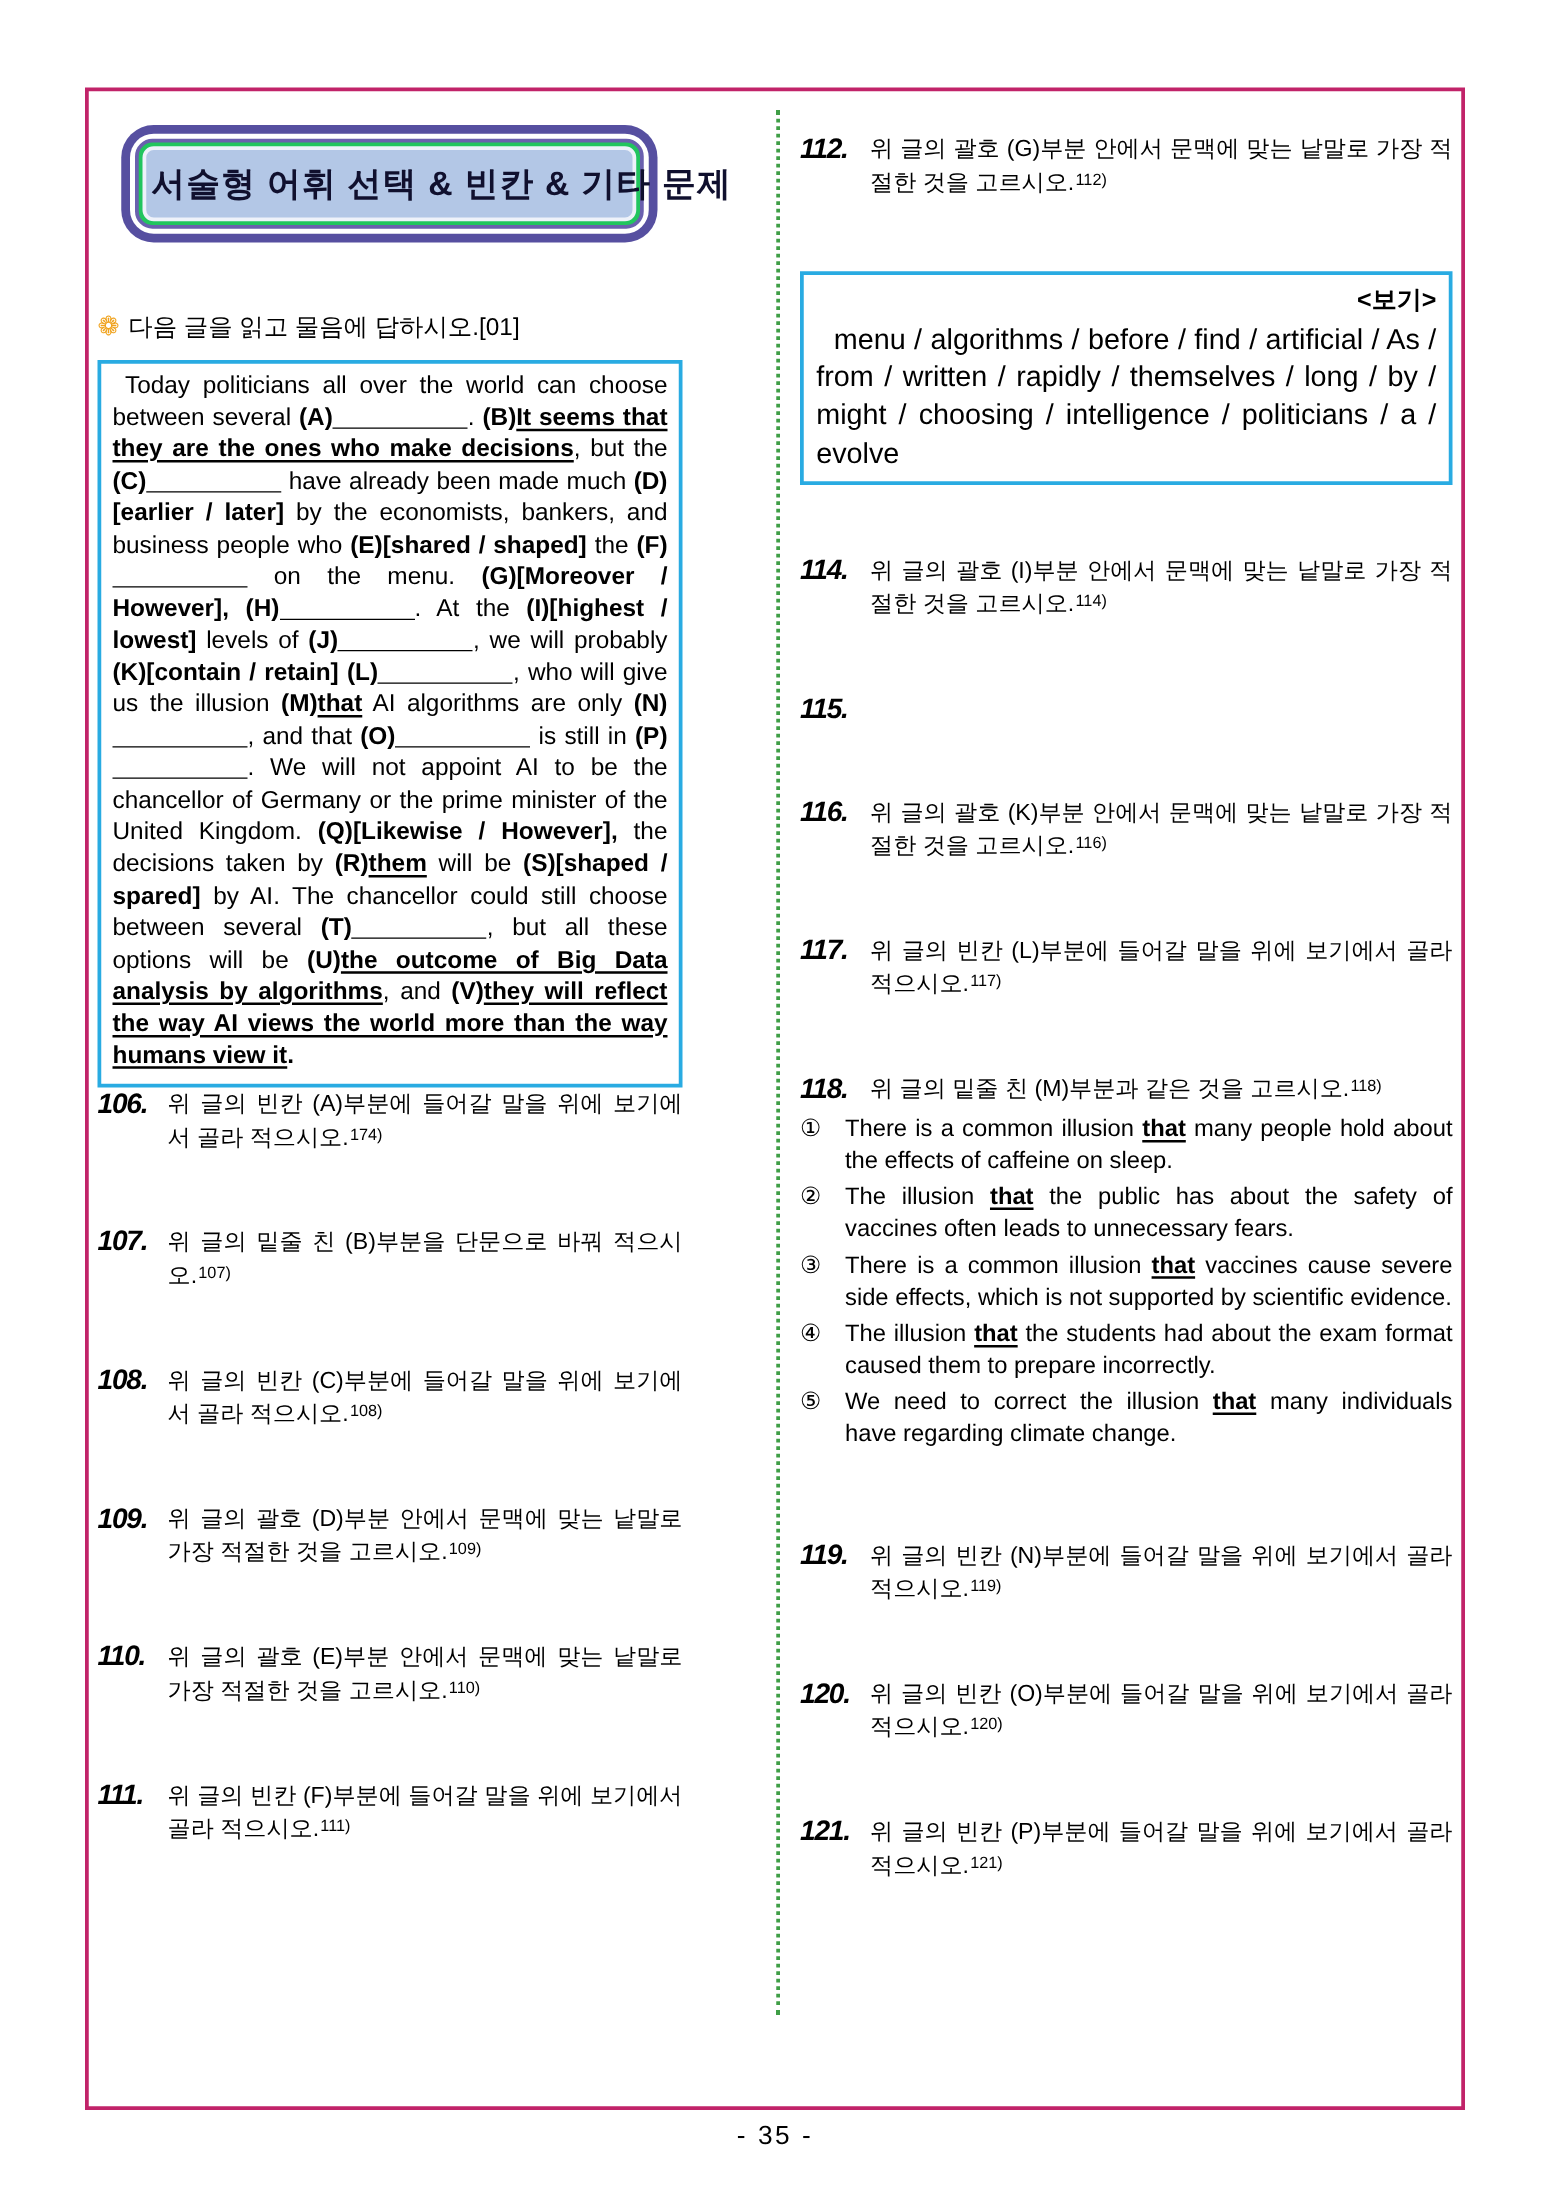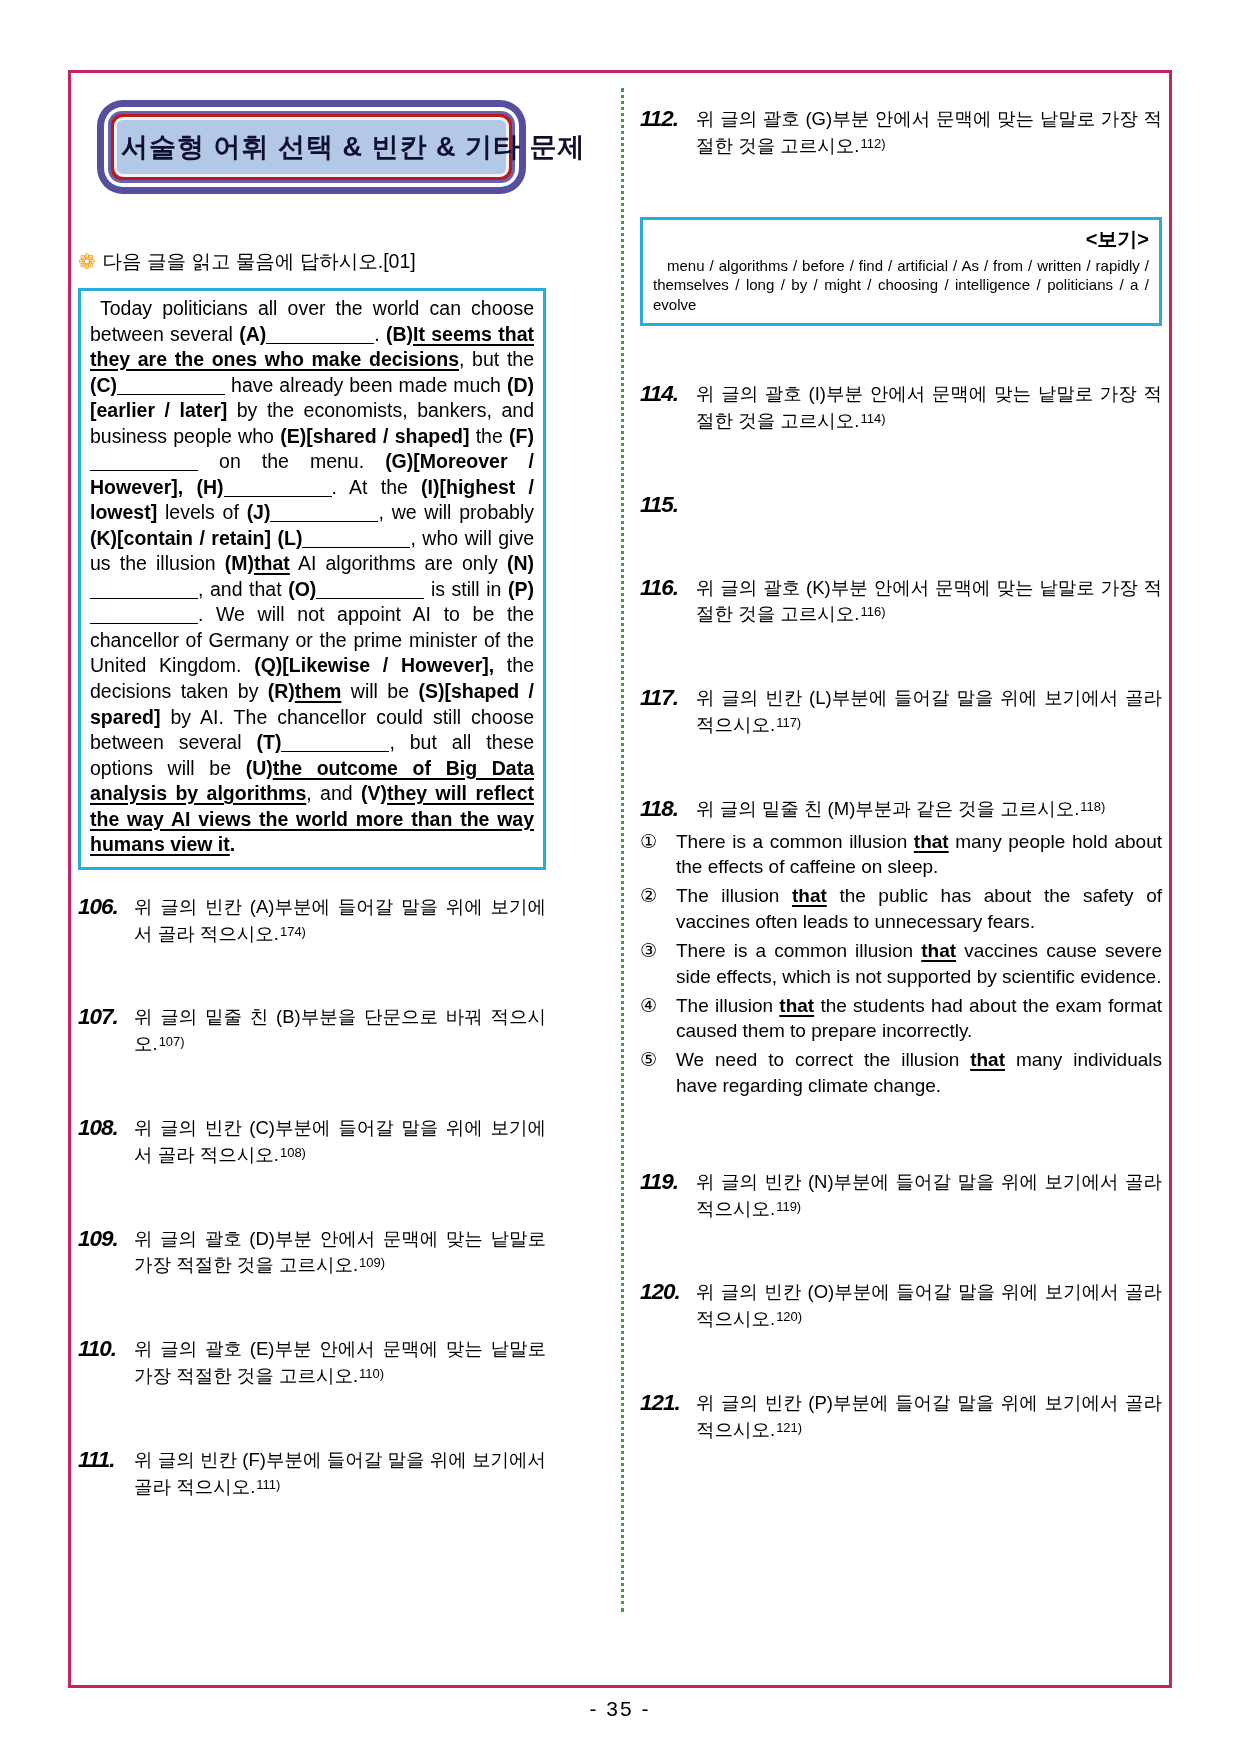--- a/index.html
+++ b/index.html
@@ -11,44 +11,44 @@
     border:3px solid #c12369;}
   .divider{position:absolute;left:621px;top:88px;height:1524px;width:0;
     border-left:3px dotted #3f9e46;}
   .col{position:absolute;top:92px;}
   .col-left{left:78px;width:468px;}
   .col-right{left:640px;width:522px;}
 
   
   .title-wrap{margin:8px 20px 0 19px;background:#564fa0;border-radius:26px;padding:7px;}
   .t2{background:#ffffff;border-radius:19px;padding:4px;}
-  .t3{border:3px solid #6a60ae;border-radius:14px;padding:3px;background:#b91c1c;}
+  .t3{border:3px solid #6a60ae;border-radius:14px;padding:3px;background:#22c55e;}
   .t4{background:#b3c7e6;border:3px solid #eef2fa;border-radius:9px;
     text-align:center;padding:9px 4px;}
   .title-text{font-size:27px;font-weight:bold;letter-spacing:1px;color:#10102e;white-space:nowrap;}
 
   
   .instruction{margin-top:54px;font-size:19.5px;display:flex;align-items:center;}
   .flower{color:#f0a21c;font-size:21px;margin-right:7px;line-height:1;}
 
   
   .passage-box{margin-top:13px;border:3px solid #29abe2;padding:5px 9px 9px 9px;}
   .passage{font-size:19.5px;line-height:1.31;text-align:justify;text-indent:10px;}
   .b{font-weight:bold;}
   .u{text-decoration:underline;text-underline-offset:3px;text-decoration-thickness:1.8px;}
   .blank{display:inline-block;width:102px;height:1em;border-bottom:1.8px solid #000;
     margin-bottom:-3px;}
 
   
   .wb-box{margin-top:30px;border:3px solid #29abe2;padding:6px 10px 8px 10px;}
   .wb-title{text-align:right;font-weight:bold;font-size:20px;margin-bottom:3px;}
-  .wb-words{font-size:15px;line-height:1.32;text-align:justify;text-indent:14px;}
+  .wb-words{font-size:23px;line-height:1.32;text-align:justify;text-indent:14px;}
 
   
-  .questions{margin-top:24px;}
+  .questions{}
   .question{display:flex;margin-bottom:57px;}
   .col-right .question:first-child{margin-top:14px;}
   .qnum{flex:0 0 56px;width:56px;font-family:Liberation Sans, sans-serif;
     font-style:italic;font-weight:bold;font-size:22.5px;letter-spacing:-1px;line-height:1.15;}
   .qtext{flex:1;font-size:18.5px;line-height:1.45;text-align:justify;}
   .fn{font-size:13px;vertical-align:4px;margin-left:1px;}
   .q113{margin-bottom:6px;}
   .wb2{margin-top:0;margin-bottom:55px;}
 
   

